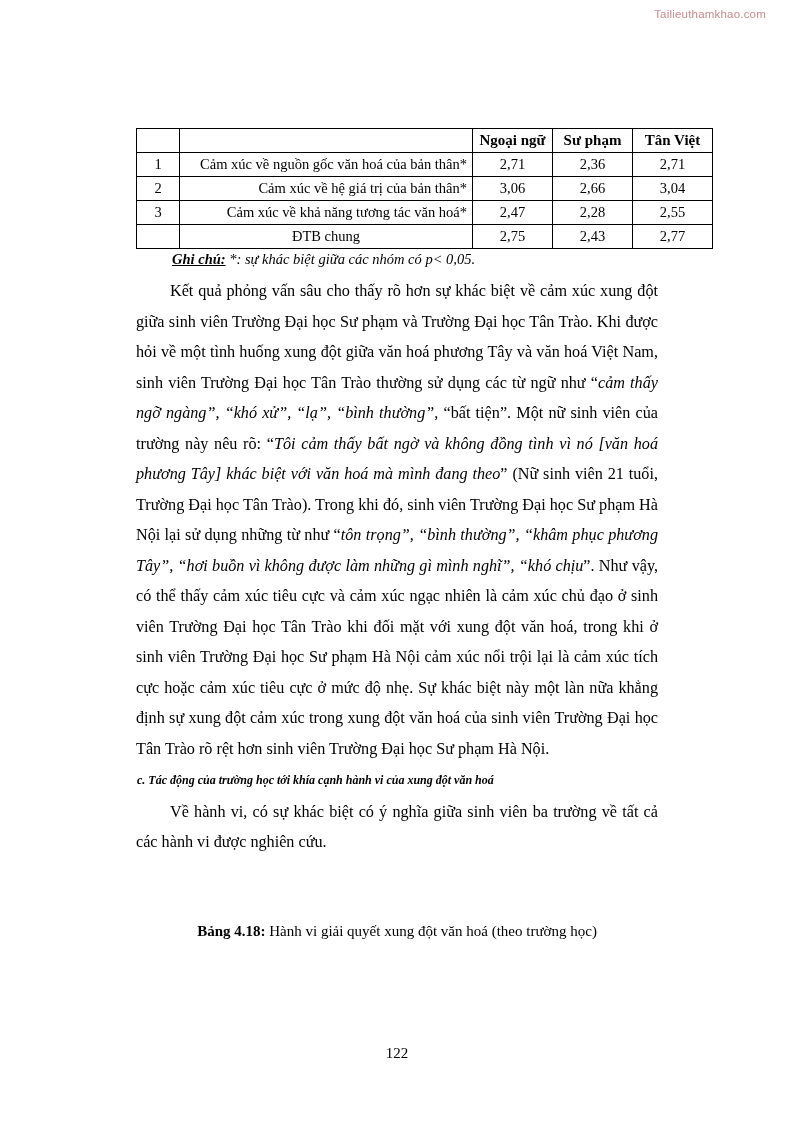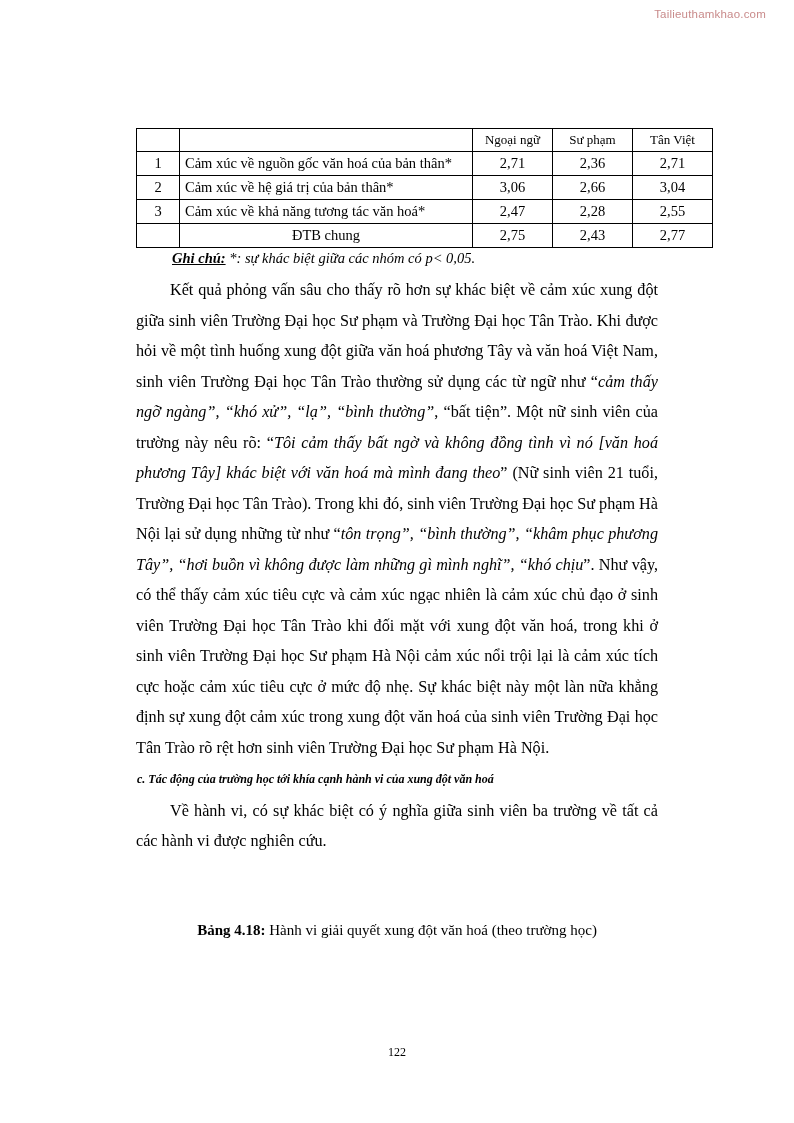--- a/index.html
+++ b/index.html
@@ -41,26 +41,26 @@
     width: 522px;
     table-layout: fixed;
     font-size: 14.5px;
   }
   table.data td, table.data th {
     border: 1px solid #000000;
     padding: 3px 5px;
     vertical-align: middle;
   }
   table.data th {
-    font-weight: normal;
+    font-weight: bold;
     text-align: center;
-    font-size: 13px;
+    font-size: 15px;
   }
   .col-num { width: 32px; text-align: center; }
-  .col-label { width: 282px; text-align: left; }
+  .col-label { width: 282px; text-align: right; }
   .col-val { width: 69px; text-align: center; }
   .row-total td.total-label {
     text-align: center;
     font-weight: normal;
   }
   .note {
     margin-top: 2px;
     font-size: 14.5px;
     font-style: italic;
     padding-left: 36px;
@@ -94,21 +94,21 @@
   }
   .caption b { font-weight: bold; }
   .spacer-1 { height: 8px; }
   .spacer-2 { height: 58px; }
   .pagenum {
     position: absolute;
     left: 0;
     right: 0;
     top: 1045px;
     text-align: center;
-    font-size: 12px;
+    font-size: 15px;
   }
 </style>
 </head>
 <body>
 
 <div class="page">
 
   <div class="watermark">Tailieuthamkhao.com</div>
 
   <div class="content">

